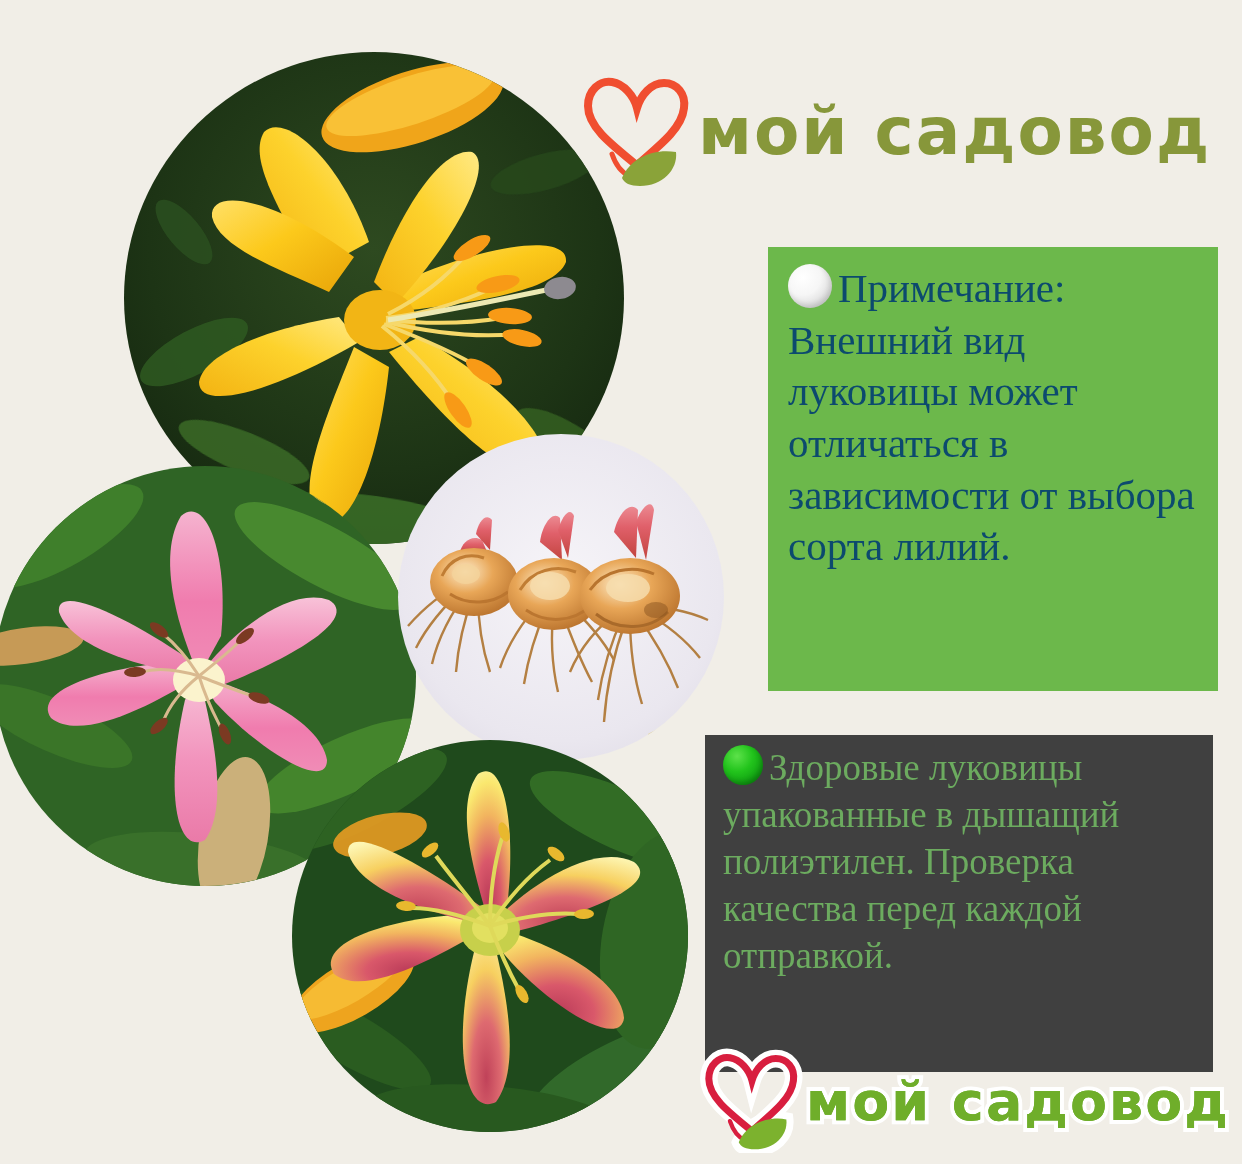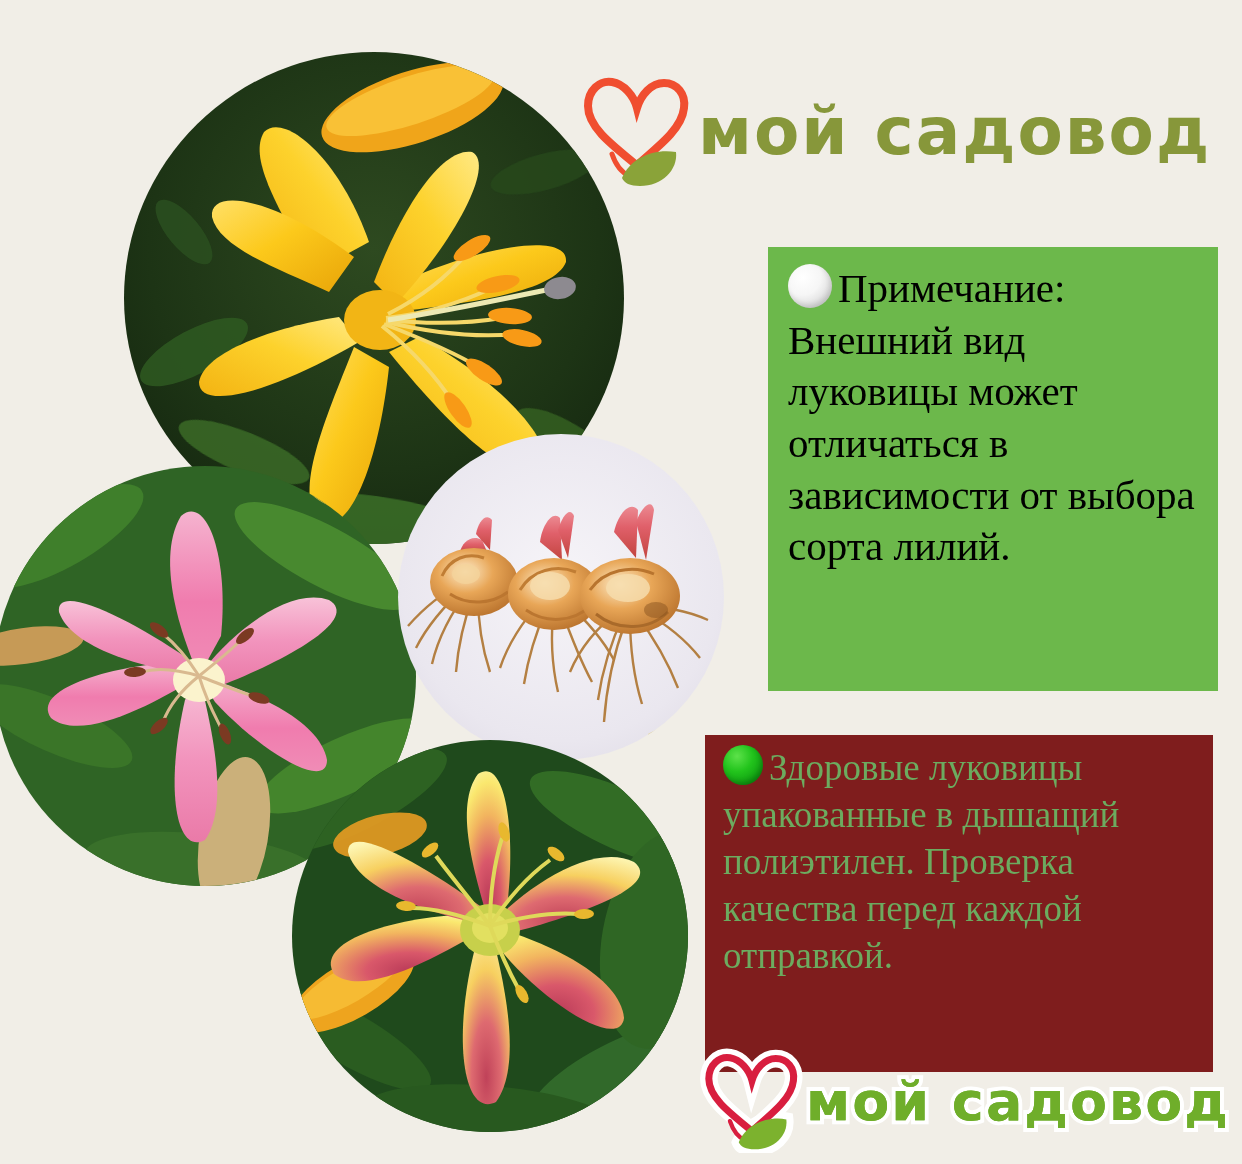--- a/index.html
+++ b/index.html
@@ -48,21 +48,21 @@
   #logo-bottom .logo-word-wrap{position:relative;}
   #logo-bottom .logo-word-top{
     position:absolute;left:0;top:0;
     -webkit-text-stroke:0;color:#6fae2a;
   }
 
   
   #note-box{
     position:absolute;left:768px;top:247px;width:450px;height:444px;
     background:#6cb84b;
-    color:#000000;
+    color:#0c4a6e;
     padding:16px 22px 10px 20px;
     box-sizing:border-box;
   }
   #note-box .note-text{
     font-family:"Liberation Serif", serif;
     font-size:41px;
     line-height:1.26;
     margin:0;
   }
   .bullet-sphere{
@@ -76,21 +76,21 @@
   }
   .bullet-green{
     width:40px;height:40px;vertical-align:-5px;
     background:radial-gradient(circle at 35% 28%, #5de24a 0%, #22c41c 40%, #0f9e11 75%, #0a7c0d 100%);
     box-shadow:inset -2px -3px 5px rgba(0,0,0,.2);
   }
 
   
   #healthy-box{
     position:absolute;left:705px;top:735px;width:508px;height:337px;
-    background:#7f1d1d;
+    background:#404040;
     color:#6aa85f;
     padding:10px 16px 8px 18px;
     box-sizing:border-box;
   }
   #healthy-box .note-text{
     font-family:"Liberation Serif", serif;
     font-size:37px;
     line-height:1.27;
     margin:0;
     color:#6cab5f;

